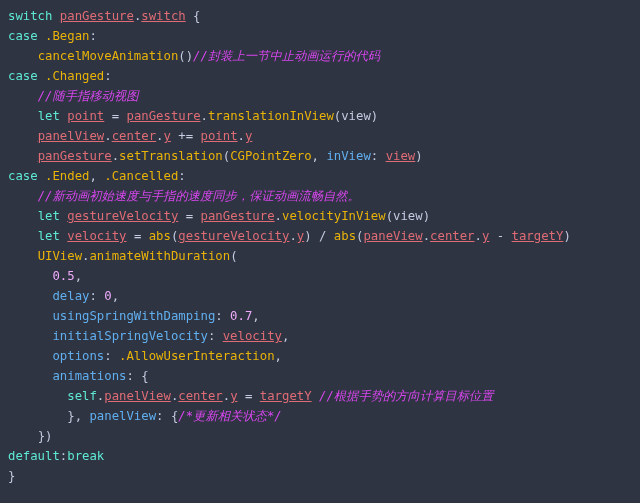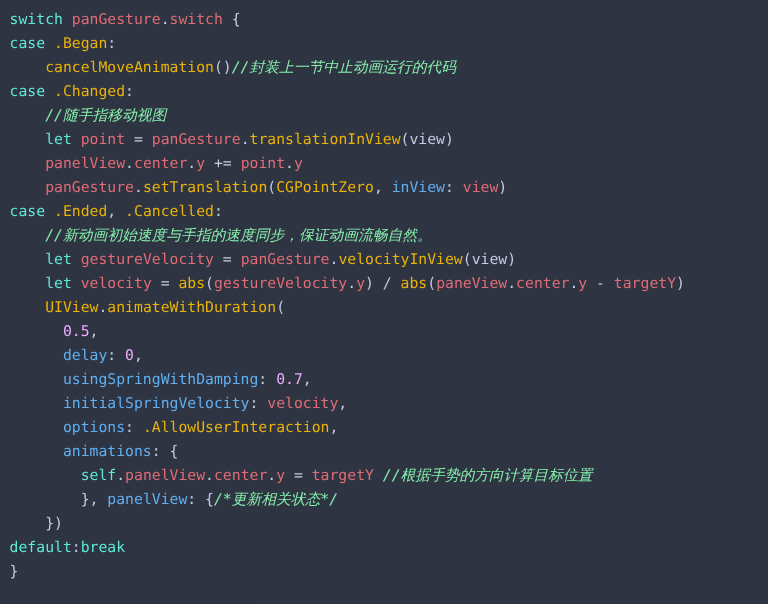--- a/index.html
+++ b/index.html
@@ -13,25 +13,25 @@
   pre.code {
     margin: 0;
     padding: 6px 8px 6px 8px;
     font-family: Menlo, Consolas, "DejaVu Sans Mono", monospace;
     font-size: 12.3px;
     line-height: 20px;
     color: #c5cbe0;
     white-space: pre;
   }
   .kw   { color: #5eead4; }   
-  .mem  { color: #e06c75; }   
+  .mem  { color: #e06c75; text-decoration: underline; }   
   .fn   { color: #eab308; }   
   .lbl  { color: #61afef; text-align: center; }   
   .num  { color: #f0abfc; }   
-  .cmt  { color: #86efac; font-style: italic; } 
+  .cmt  { color: #d946ef; font-style: italic; } 
   .pun  { color: #c5cbe0; }   
 </style>
 </head>
 <body>
 
 <pre class="code"><span><span class="kw">switch</span> <span class="mem">panGesture</span><span class="pun">.</span><span class="mem">switch</span><span class="pun"> {</span></span>
 <span><span class="kw">case</span> <span class="fn">.Began</span><span class="pun">:</span></span>
 <span>    <span class="fn">cancelMoveAnimation</span><span class="pun">()</span><span class="cmt">//封装上一节中止动画运行的代码</span></span>
 <span><span class="kw">case</span> <span class="fn">.Changed</span><span class="pun">:</span></span>
 <span>    <span class="cmt">//随手指移动视图</span></span>

